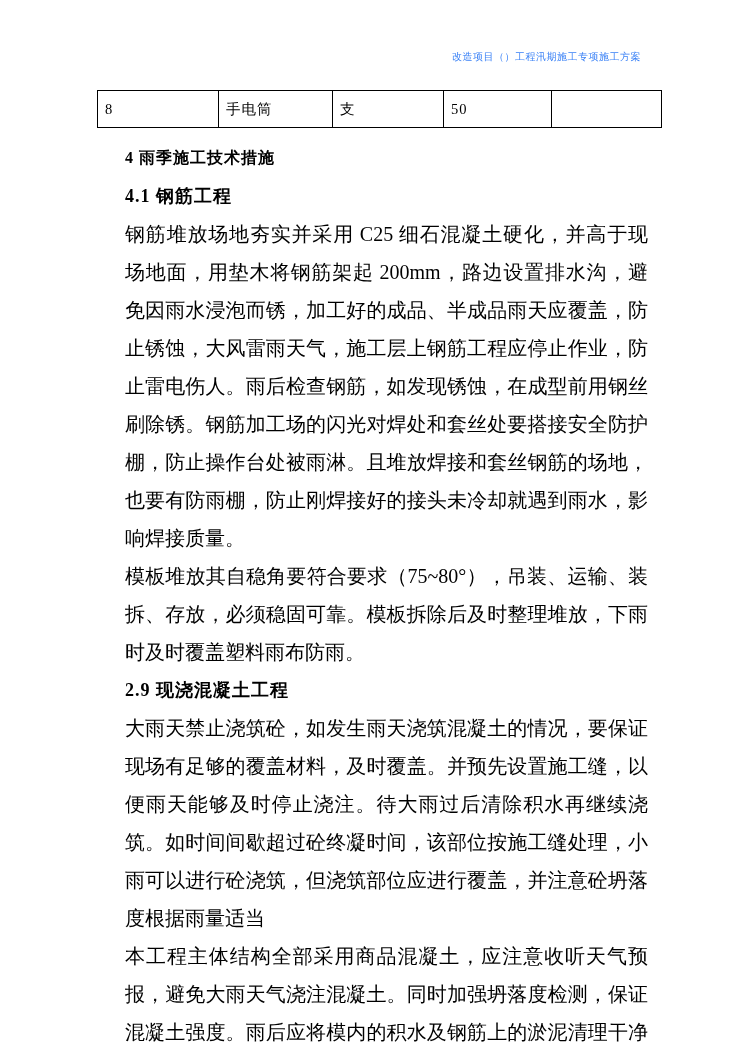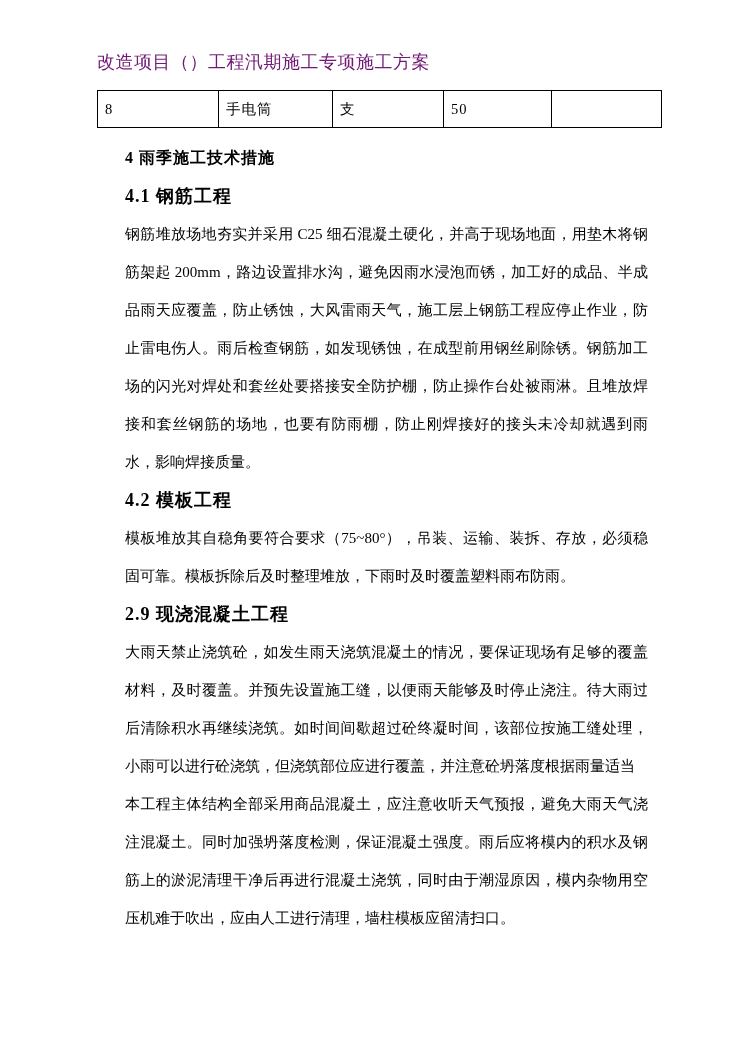--- a/index.html
+++ b/index.html
@@ -11,24 +11,24 @@
     color: #000000;
     font-family: "Liberation Serif", "DejaVu Serif", serif;
     position: relative;
     overflow: hidden;
   }
   .page-header {
     position: absolute;
     top: 50px;
     left: 97px;
     width: 544px;
-    text-align: left;
-    font-size: 18px;
+    text-align: right;
+    font-size: 10px;
     letter-spacing: 0.5px;
-    color: #701a75;
+    color: #3b82f6;
   }
   table.supplies-table {
     position: absolute;
     top: 90px;
     left: 97px;
     width: 564px;
     border-collapse: collapse;
     table-layout: fixed;
   }
   table.supplies-table td {
@@ -60,21 +60,21 @@
     letter-spacing: 1px;
   }
   .content h2 {
     font-size: 18px;
     font-weight: bold;
     margin: 0;
     line-height: 38px;
     letter-spacing: 1px;
   }
   .content p {
-    font-size: 15px;
+    font-size: 20px;
     margin: 0;
     line-height: 38px;
     text-align: justify;
     text-justify: inter-character;
   }
 </style>
 </head>
 <body>
 
 <div class="page-header">
@@ -90,18 +90,17 @@
       <td class="col-4">50</td>
       <td class="col-5"></td>
     </tr>
   </tbody>
 </table>
 
 <div class="content">
   <h1>4 雨季施工技术措施</h1>
   <h2>4.1 钢筋工程</h2>
   <p>钢筋堆放场地夯实并采用 C25 细石混凝土硬化，并高于现场地面，用垫木将钢筋架起 200mm，路边设置排水沟，避免因雨水浸泡而锈，加工好的成品、半成品雨天应覆盖，防止锈蚀，大风雷雨天气，施工层上钢筋工程应停止作业，防止雷电伤人。雨后检查钢筋，如发现锈蚀，在成型前用钢丝刷除锈。钢筋加工场的闪光对焊处和套丝处要搭接安全防护棚，防止操作台处被雨淋。且堆放焊接和套丝钢筋的场地，也要有防雨棚，防止刚焊接好的接头未冷却就遇到雨水，影响焊接质量。</p>
-  <h2>4.2 模板工程</h2>
   <p>模板堆放其自稳角要符合要求（75~80°），吊装、运输、装拆、存放，必须稳固可靠。模板拆除后及时整理堆放，下雨时及时覆盖塑料雨布防雨。</p>
   <h2>2.9 现浇混凝土工程</h2>
   <p>大雨天禁止浇筑砼，如发生雨天浇筑混凝土的情况，要保证现场有足够的覆盖材料，及时覆盖。并预先设置施工缝，以便雨天能够及时停止浇注。待大雨过后清除积水再继续浇筑。如时间间歇超过砼终凝时间，该部位按施工缝处理，小雨可以进行砼浇筑，但浇筑部位应进行覆盖，并注意砼坍落度根据雨量适当</p>
   <p>本工程主体结构全部采用商品混凝土，应注意收听天气预报，避免大雨天气浇注混凝土。同时加强坍落度检测，保证混凝土强度。雨后应将模内的积水及钢筋上的淤泥清理干净后再进行混凝土浇筑，同时由于潮湿原因，模内杂物用空压机难于吹出，应由人工进行清理，墙柱模板应留清扫口。</p>
 </div>
 
 </body></html>

